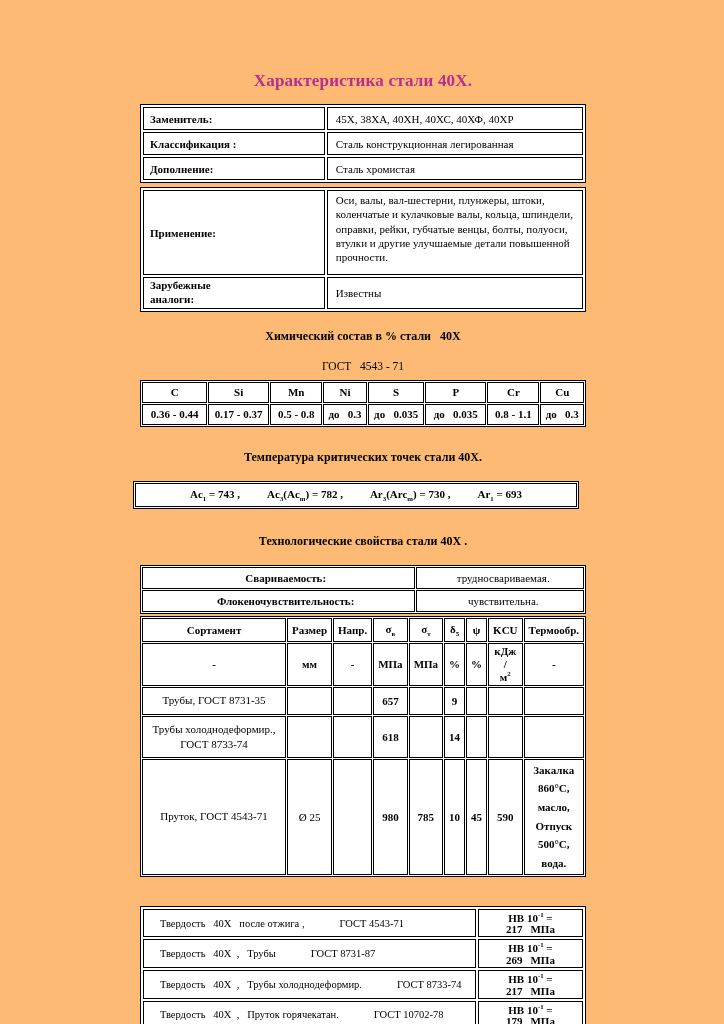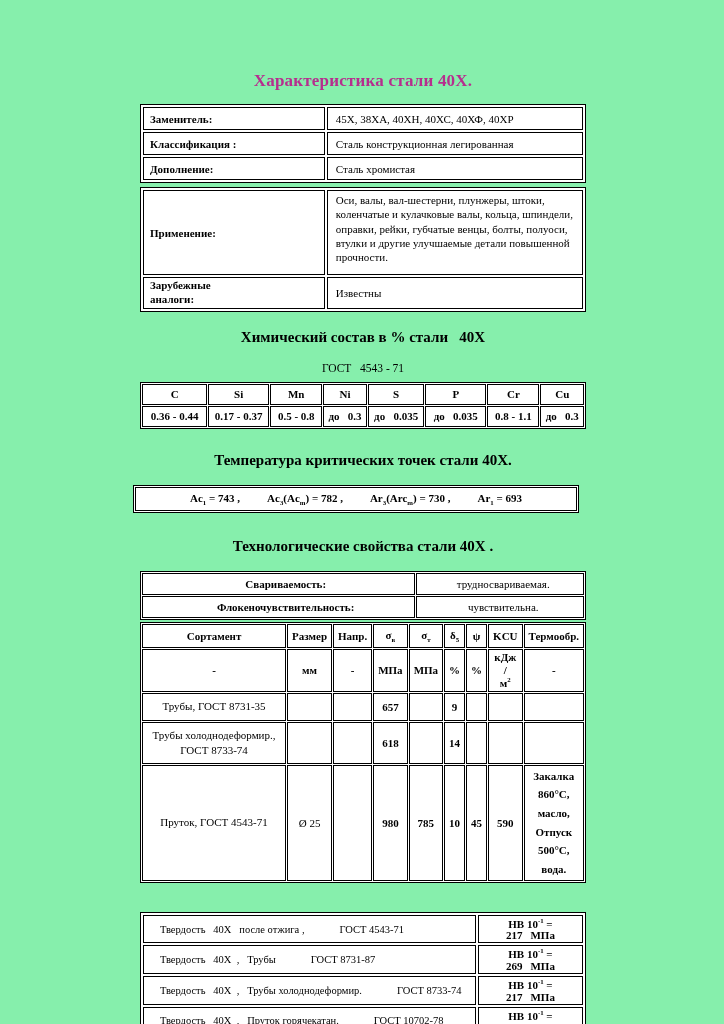--- a/index.html
+++ b/index.html
@@ -1,17 +1,17 @@
 <!DOCTYPE html>
 <html><head>
 <meta charset="utf-8">
 <style>
   html,body { margin:0; padding:0; background:#ffffff; }
   .page {
-    position:relative; width:724px; height:1024px; background:#86efac;
+    position:relative; width:724px; height:1024px; background:#fdba74;
     font-family:"Liberation Serif","DejaVu Serif",serif; color:#000;
     overflow:hidden;
   }
   .content { position:absolute; left:140px; top:0; width:446px; }
   .doc-title {
     margin:71px 0 13px 0; text-align:center;
     font-size:17px; font-weight:bold; letter-spacing:.2px;
   }
   
   table.tbl { width:100%; border-collapse:separate; border-spacing:1px; border:1px solid #000; background:#fff; }
@@ -19,21 +19,21 @@
   table.sep { border-spacing:2px; }
 
   
   .info td { height:19px; }
   .info .lbl { font-weight:bold; width:41.5%; padding-left:6px; }
   .info .val { padding-left:8px; }
   .info .small-val { font-size:11px; line-height:1.3; padding:2px 6px 10px 8px; }
   .prelabel { white-space:pre-line; line-height:1.25; }
   .info-bottom { margin-top:4px; }
 
-  .sec-h { font-size:15px; font-weight:bold; text-align:center; white-space:pre-wrap; margin:16px; }
+  .sec-h { font-size:12px; font-weight:bold; text-align:center; white-space:pre-wrap; margin:16px; }
   .gost-line { font-size:11.5px; text-align:center; white-space:pre-wrap; margin-top:1px; }
 
   .h-chem { margin-top:17px; }
   .chem { margin-top:8px; }
   .chem td { text-align:center; font-weight:bold; height:17px; white-space:pre-wrap; }
 
   .h-temp { margin-top:23px; }
   .crit { margin-top:2px; width:456px; margin-left:-7px; }
   .crit td { height:20px; text-align:center; font-weight:bold; }
   .crit-item { display:inline-block; }

